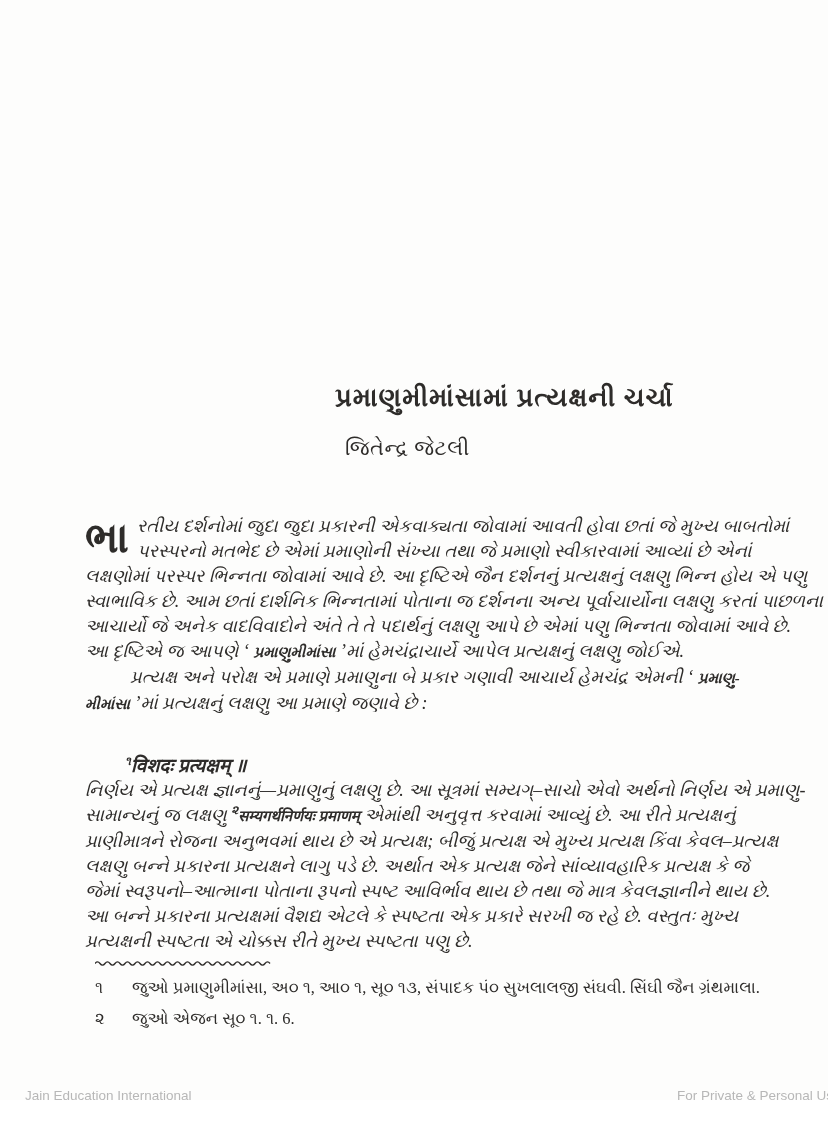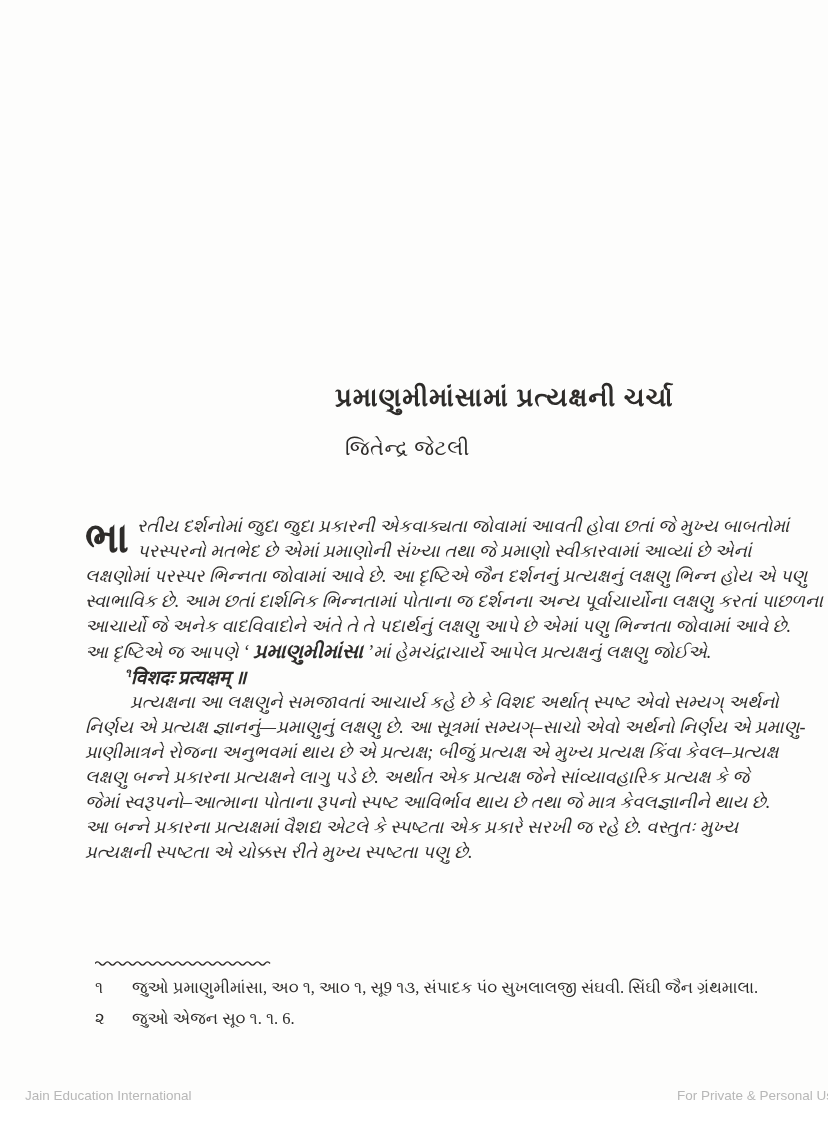--- a/index.html
+++ b/index.html
@@ -29,22 +29,22 @@
     position:absolute;left:85px;top:514px;width:672px;
     font-size:18px;line-height:25px;
   }
   .bodyline{white-space:nowrap;font-style:italic;}
   .dropcap-line-1,.dropcap-line-2{padding-left:52px;}
   .dropcap{
     position:absolute;left:0;top:3px;
     font-size:42px;line-height:42px;font-weight:700;
   }
   .indent{padding-left:45px;}
-  .bold-gu{font-weight:700;font-size:20px;}
-  .sutra-line{padding-left:40px;font-weight:700;font-size:19px;}
+  .bold-gu{font-weight:700;font-size:15px;}
+  .sutra-line{padding-left:40px;font-weight:700;font-size:19px;margin-top:36px;}
   sup.ref{font-size:12px;vertical-align:super;line-height:0;font-weight:700;}
   .fn-divider{
     position:absolute;left:95px;top:960px;width:178px;height:6px;
   }
   .footnotes{
     position:absolute;left:85px;top:972px;width:680px;
     font-size:16.5px;line-height:31px;
   }
   .fn-row{white-space:nowrap;}
   .fn-num{display:inline-block;width:37px;padding-left:10px;}
@@ -71,40 +71,44 @@
     <div style="position:relative;">
       <span class="dropcap">ભા</span>
       <div class="bodyline dropcap-line-1">રતીય દર્શનોમાં જુદા જુદા પ્રકારની એકવાક્યતા જોવામાં આવતી હોવા છતાં જે મુખ્ય બાબતોમાં</div>
       <div class="bodyline dropcap-line-2">પરસ્પરનો મતભેદ છે એમાં પ્રમાણોની સંખ્યા તથા જે પ્રમાણો સ્વીકારવામાં આવ્યાં છે એનાં</div>
       <div class="bodyline">લક્ષણોમાં પરસ્પર ભિન્નતા જોવામાં આવે છે. આ દૃષ્ટિએ જૈન દર્શનનું પ્રત્યક્ષનું લક્ષણુ ભિન્ન હોય એ પણુ</div>
       <div class="bodyline">સ્વાભાવિક છે. આમ છતાં દાર્શનિક ભિન્નતામાં પોતાના જ દર્શનના અન્ય પૂર્વાચાર્યોના લક્ષણુ કરતાં પાછળના</div>
       <div class="bodyline">આચાર્યો જે અનેક વાદવિવાદોને અંતે તે તે પદાર્થનું લક્ષણુ આપે છે એમાં પણુ ભિન્નતા જોવામાં આવે છે.</div>
       <div class="bodyline"><span>આ દૃષ્ટિએ જ આપણે ‘ </span><span class="bold-gu">પ્રમાણુમીમાંસા</span><span> ’માં હેમચંદ્રાચાર્યે આપેલ પ્રત્યક્ષનું લક્ષણુ જોઈએ.</span></div>
     </div>
 
+    <div>
+      <div class="bodyline indent"><span>પ્રત્યક્ષ અને પરોક્ષ એ પ્રમાણે પ્રમાણુના બે પ્રકાર ગણાવી આચાર્ય હેમચંદ્ર એમની ‘ </span><span class="bold-gu">પ્રમાણુ-</span></div>
+      <div class="bodyline"><span class="bold-gu">મીમાંસા</span><span> ’માં પ્રત્યક્ષનું લક્ષણુ આ પ્રમાણે જણાવે છે :</span></div>
+    </div>
 
     <div class="bodyline sutra-line"><sup class="ref">૧</sup><span>विशदः प्रत्यक्षम् ॥</span></div>
 
     <div>
-      <div class="bodyline indent">પ્રત્યક્ષના આ લક્ષણુને સમજાવતાં આચાર્ય કહે છે કે વિશદ અર્થાત્ સ્પષ્ટ એવો સમ્યગ્ અર્થનો</div>
       <div class="bodyline">નિર્ણય એ પ્રત્યક્ષ જ્ઞાનનું—પ્રમાણુનું લક્ષણુ છે. આ સૂત્રમાં સમ્યગ્–સાચો એવો અર્થનો નિર્ણય એ પ્રમાણુ-</div>
+      <div class="bodyline"><span>સામાન્યનું જ લક્ષણુ </span><sup class="ref">૨</sup><span class="bold-gu">सम्यगर्थनिर्णयः प्रमाणम्</span><span> એમાંથી અનુવૃત્ત કરવામાં આવ્યું છે. આ રીતે પ્રત્યક્ષનું</span></div>
       <div class="bodyline">પ્રાણીમાત્રને રોજના અનુભવમાં થાય છે એ પ્રત્યક્ષ; બીજું પ્રત્યક્ષ એ મુખ્ય પ્રત્યક્ષ કિંવા કેવલ–પ્રત્યક્ષ</div>
       <div class="bodyline">લક્ષણુ બન્ને પ્રકારના પ્રત્યક્ષને લાગુ પડે છે. અર્થાત એક પ્રત્યક્ષ જેને સાંવ્યાવહારિક પ્રત્યક્ષ કે જે</div>
       <div class="bodyline">જેમાં સ્વરૂપનો–આત્માના પોતાના રૂપનો સ્પષ્ટ આવિર્ભાવ થાય છે તથા જે માત્ર કેવલજ્ઞાનીને થાય છે.</div>
       <div class="bodyline">આ બન્ને પ્રકારના પ્રત્યક્ષમાં વૈશદ્ય એટલે કે સ્પષ્ટતા એક પ્રકારે સરખી જ રહે છે. વસ્તુતઃ મુખ્ય</div>
       <div class="bodyline">પ્રત્યક્ષની સ્પષ્ટતા એ ચોક્કસ રીતે મુખ્ય સ્પષ્ટતા પણુ છે.</div>
     </div>
   </div>
 
   <svg class="fn-divider" viewBox="0 0 178 6" xmlns="http://www.w3.org/2000/svg">
     <path d="M0 3.5 q 2.5 -3.2 5 0 t 5 0 t 5 0 t 5 0 t 5 0 t 5 0 t 5 0 t 5 0 t 5 0 t 5 0 t 5 0 t 5 0 t 5 0 t 5 0 t 5 0 t 5 0 t 5 0 t 5 0 t 5 0 t 5 0 t 5 0 t 5 0 t 5 0 t 5 0 t 5 0 t 5 0 t 5 0 t 5 0 t 5 0 t 5 0 t 5 0 t 5 0 t 5 0 t 5 0 t 5 0" fill="none" stroke="#2e2c2a" stroke-width="1.4"></path>
   </svg>
 
   <div class="footnotes">
-    <div class="fn-row"><span class="fn-num">૧</span><span>જુઓ પ્રમાણુમીમાંસા, અ૦ ૧, આ૦ ૧, સૂ9 ૧૩, સંપાદક પં૦ સુખલાલજી સંઘવી. સિંઘી જૈન ગ્રંથમાલા.</span></div>
+    <div class="fn-row"><span class="fn-num">૧</span><span>જુઓ પ્રમાણુમીમાંસા, અ૦ ૧, આ૦ ૧, સૂ૦ ૧૩, સંપાદક પં૦ સુખલાલજી સંઘવી. સિંઘી જૈન ગ્રંથમાલા.</span></div>
     <div class="fn-row"><span class="fn-num">૨</span><span>જુઓ એજન સૂ૦ ૧. ૧. 6.</span></div>
   </div>
 
   <div class="page-footer">
     <span class="footer-left">Jain Education International</span>
     <span class="footer-center">For Private &amp; Personal Use Only</span>
     <span class="footer-right">www.jainelibrary.org</span>
   </div>
 
 </div>

